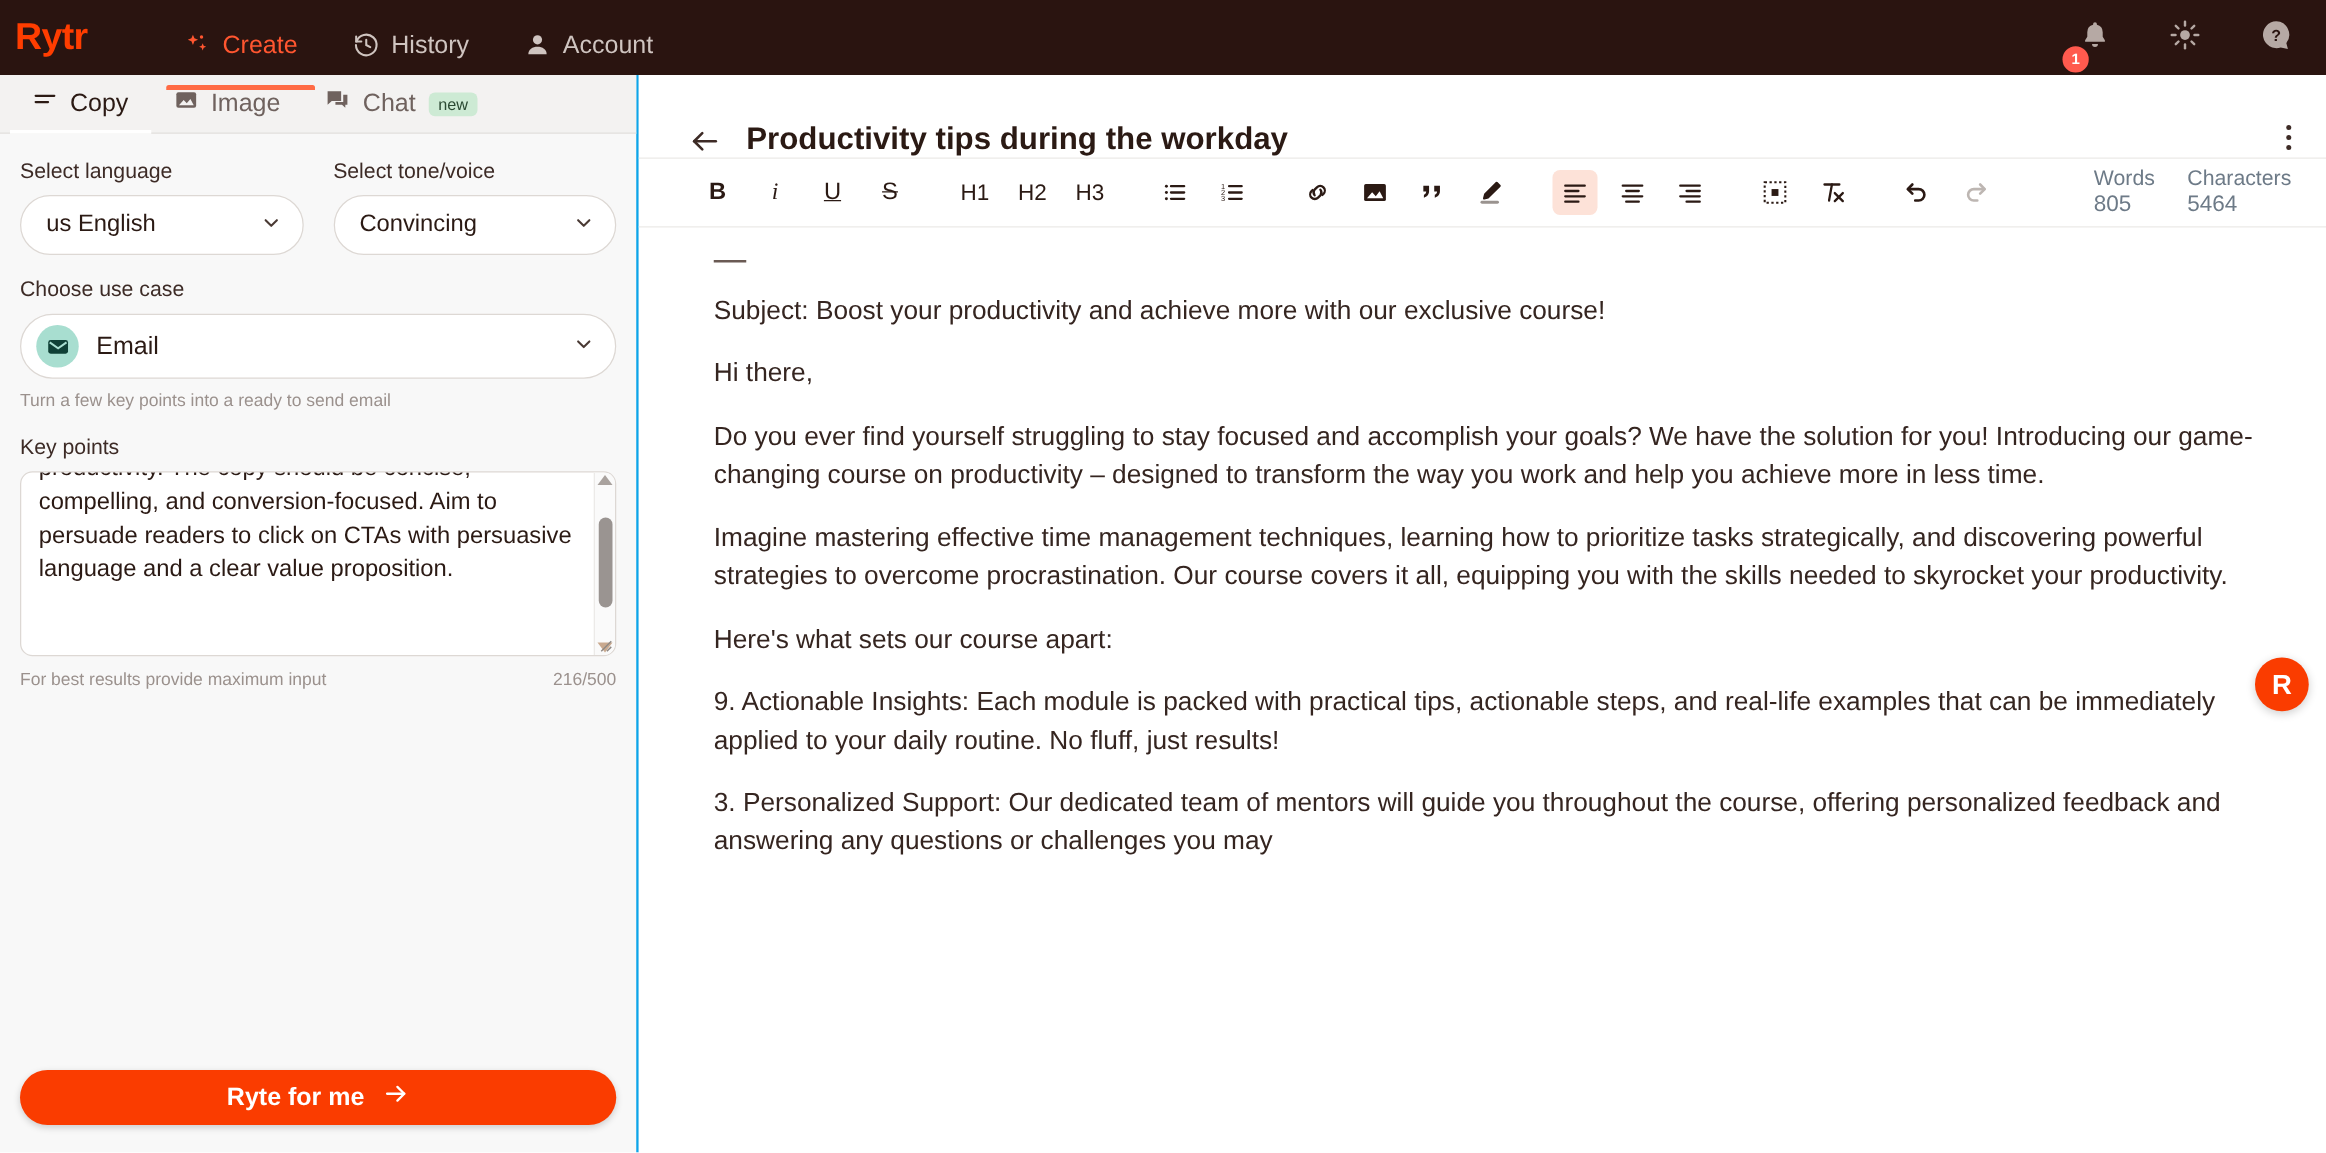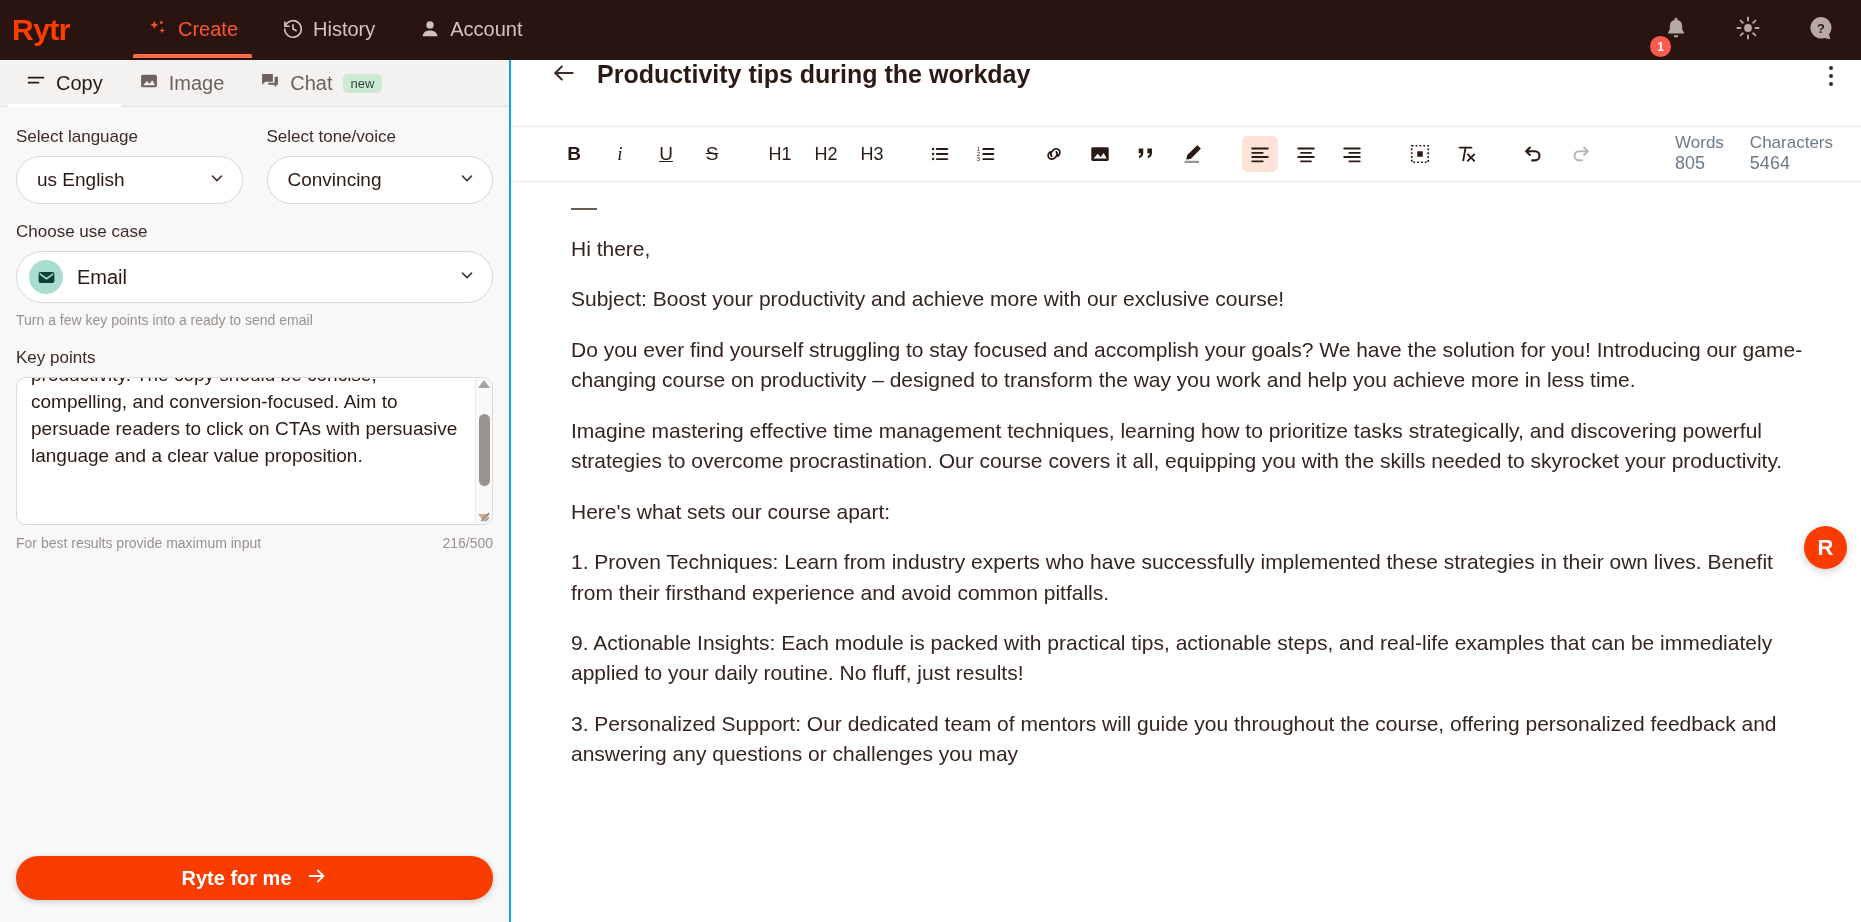--- a/index.html
+++ b/index.html
@@ -20,21 +20,21 @@
     width: 125px; display: flex; align-items: center; padding-left: 12px;
   }
   .brand-logo {
     font-size: 30px; font-weight: 700; color: #ff3d00;
     letter-spacing: -0.5px; line-height: 1;
   }
   .nav-items { display: flex; align-items: stretch; }
   .nav-item {
     display: flex; align-items: center; gap: 9px;
     padding: 0 22px; color: #cfc4c0; font-size: 20px;
-    position: relative; cursor: pointer; height: 58px;
+    position: relative; cursor: pointer; height: 72px;
   }
   .nav-item.active { color: #ff5630; }
   .nav-item.active::after {
     content: ""; position: absolute; left: 8px; right: 8px; bottom: 0;
     height: 4px; background: #ff6b45; border-radius: 2px 2px 0 0;
   }
   .nav-icon { display: flex; align-items: center; }
   .nav-right {
     margin-left: auto; display: flex; align-items: center; gap: 46px;
     padding-right: 26px;
@@ -136,21 +136,21 @@
     border-radius: 27px; color: #fff; font-size: 20px; font-weight: 700;
     display: flex; align-items: center; justify-content: center; gap: 14px;
     cursor: pointer; box-shadow: 0 2px 6px rgba(0,0,0,.18);
     font-family: "Liberation Sans", sans-serif;
   }
 
   
   .right { flex: 1 1 auto; display: flex; flex-direction: column; min-width: 0;
            background: #fff; position: relative; }
   .doc-head {
-    height: 66px; flex: 0 0 66px; display: flex; align-items: flex-start;
+    height: 66px; flex: 0 0 66px; display: flex; align-items: flex-end;
     padding: 0 22px 0 40px; gap: 20px;
   }
   .back-arrow { cursor: pointer; color: #3d2b26; display: flex; }
   .doc-title { font-size: 25px; font-weight: 700; color: #2b1a14; flex: 1 1 auto; }
   .kebab { cursor: pointer; display: flex; flex-direction: column; gap: 4px;
            padding: 6px; }
   .kebab i { width: 4px; height: 4px; background: #3d2b26; border-radius: 50%;
              display: block; }
   .toolbar {
     height: 56px; flex: 0 0 56px; display: flex; align-items: center;
@@ -524,26 +524,25 @@
           </div>
           <div class="counter">
             <span class="clabel">Characters</span>
             <span class="cval">5464</span>
           </div>
         </div>
       </div>
 
       <div class="editor">
         <div class="hr-dash"></div>
+        <p>Subject: Boost your productivity and achieve more with our exclusive course!</p>
         <p>Hi there,</p>
-        <p>Subject: Boost your productivity and achieve more with our exclusive course!</p>
         <p>Do you ever find yourself struggling to stay focused and accomplish your goals? We have the solution for you! Introducing our game-changing course on productivity – designed to transform the way you work and help you achieve more in less time.</p>
         <p>Imagine mastering effective time management techniques, learning how to prioritize tasks strategically, and discovering powerful strategies to overcome procrastination. Our course covers it all, equipping you with the skills needed to skyrocket your productivity.</p>
         <p>Here's what sets our course apart:</p>
-        <p>1. Proven Techniques: Learn from industry experts who have successfully implemented these strategies in their own lives. Benefit from their firsthand experience and avoid common pitfalls.</p>
         <p>9. Actionable Insights: Each module is packed with practical tips, actionable steps, and real-life examples that can be immediately applied to your daily routine. No fluff, just results!</p>
         <p>3. Personalized Support: Our dedicated team of mentors will guide you throughout the course, offering personalized feedback and answering any questions or challenges you may</p>
       </div>
 
       <div class="fab">
         <span>R</span>
       </div>
     </div>
   </div>
 </div>

